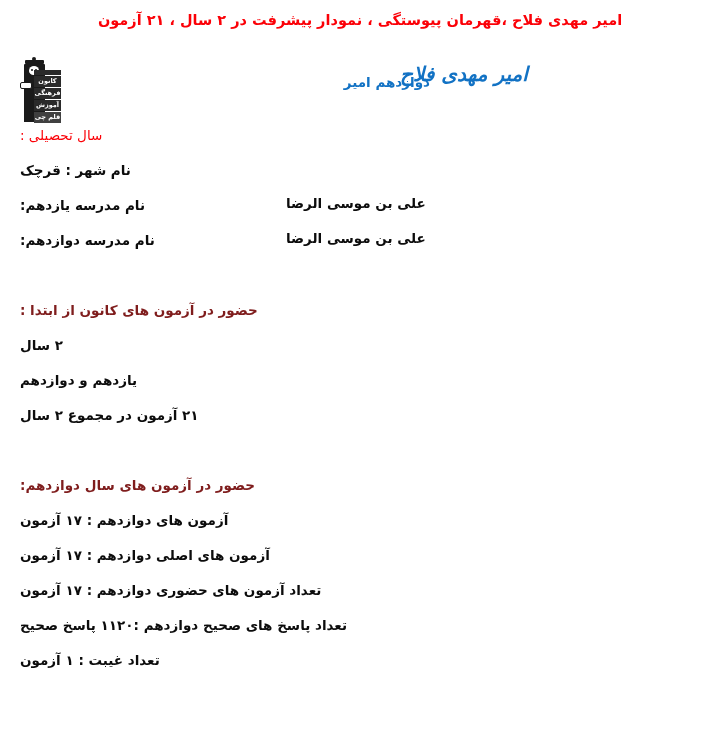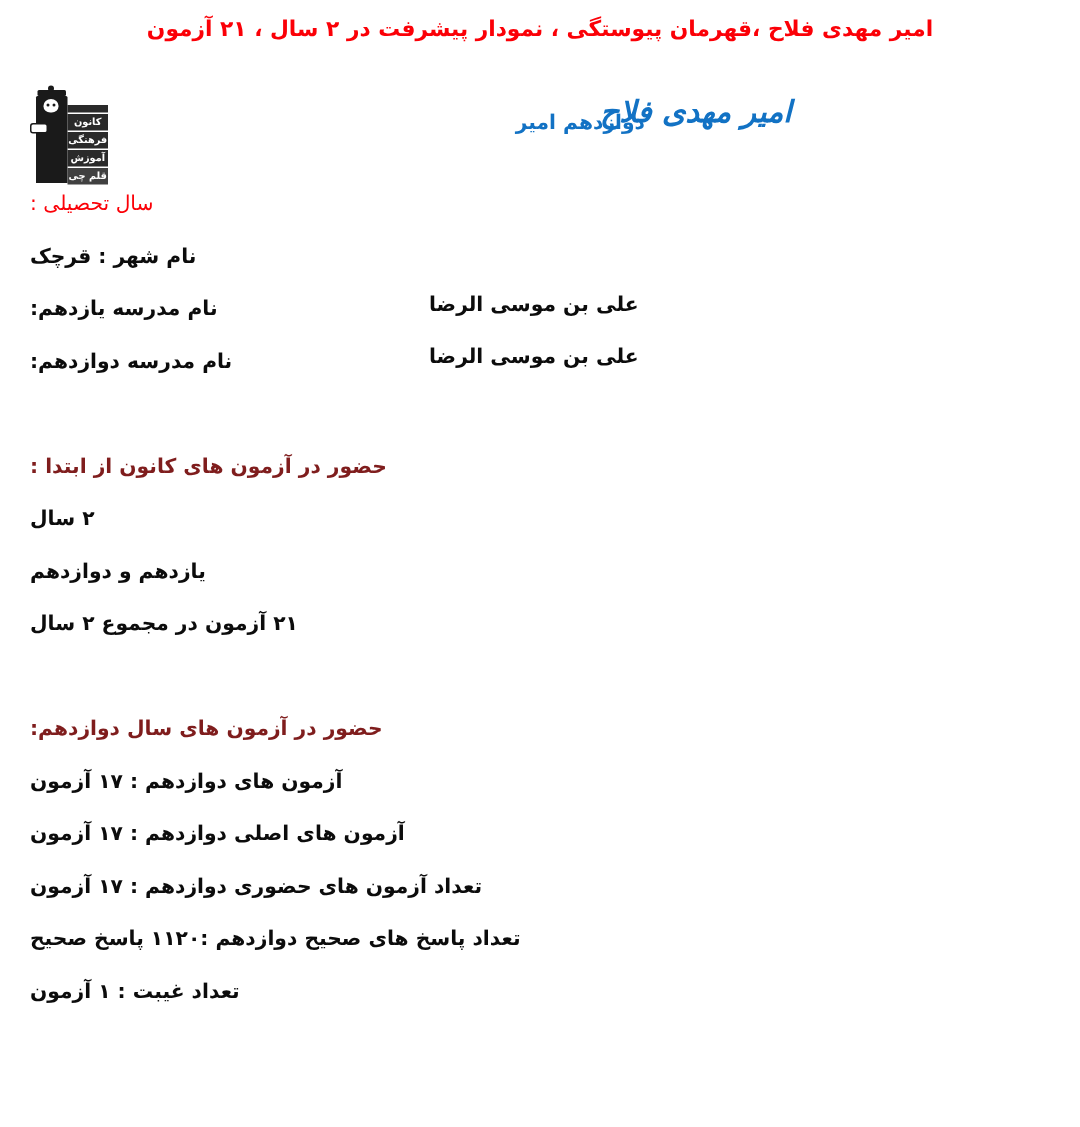--- a/index.html
+++ b/index.html
@@ -111,21 +111,21 @@
     width: 12px;
     height: 7px;
     background: #ffffff;
     border: 1.5px solid #1a1a1a;
     border-radius: 2px;
     box-sizing: border-box;
   }
   
   .logo-bars {
     position: absolute;
-    left: 21px;
+    left: 10px;
     top: 10px;
     width: 27px;
     height: 69px;
   }
   .logo-bar {
     width: 27px;
     height: 11px;
     margin-bottom: 1px;
     background: #2a2a2a;
     color: #ffffff;

